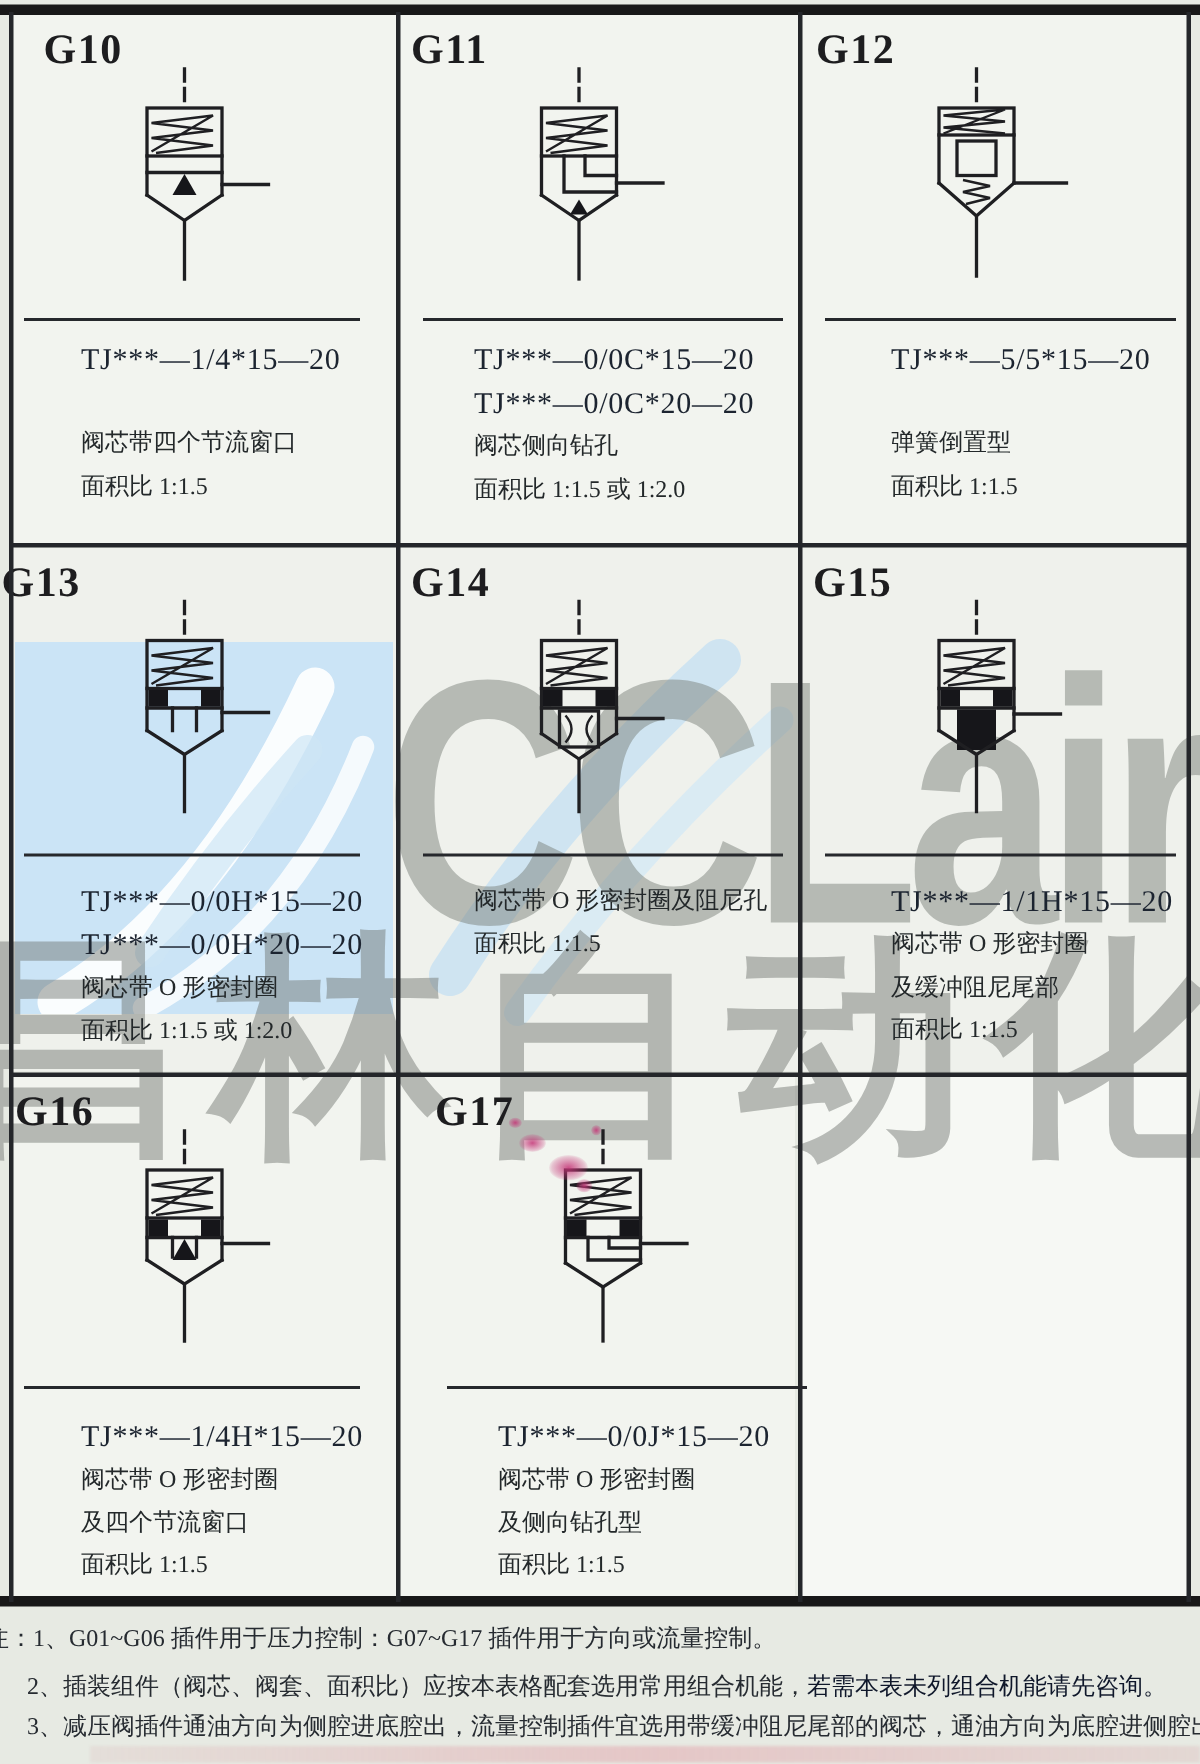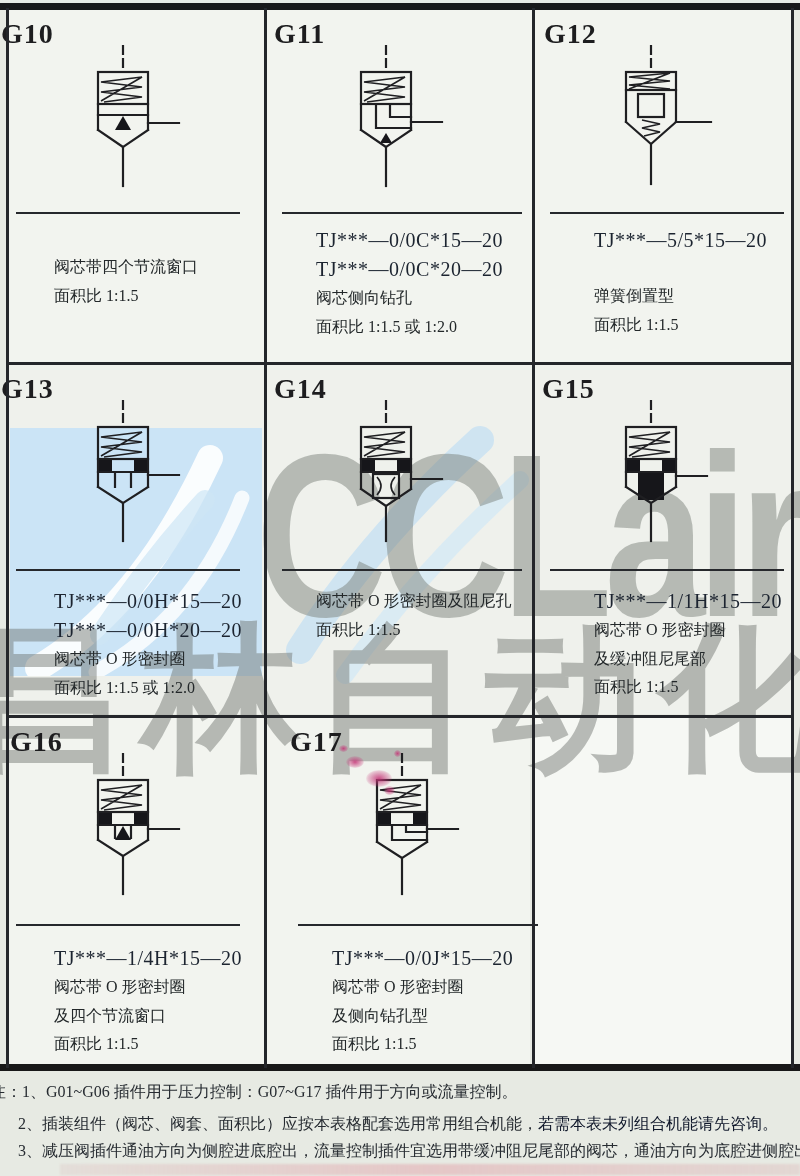--- a/index.html
+++ b/index.html
@@ -92,34 +92,35 @@
 <div class="bar" style="left:0;top:3px;width:800px;height:6.5px;"></div>
 <div class="bar" style="left:0;top:1064px;width:800px;height:6.5px;"></div>
 <div class="hline" style="left:6px;top:362px;width:787px;"></div>
 <div class="hline" style="left:6px;top:715px;width:787px;"></div>
 <div class="vline" style="left:6px;top:8px;height:1060px;"></div>
 <div class="vline" style="left:264px;top:8px;height:1060px;"></div>
 <div class="vline" style="left:532px;top:8px;height:1060px;"></div>
 <div class="vline" style="left:791px;top:8px;height:1060px;"></div>
 
 <div class="cell c1" style="left:8px;top:10px;width:254px;height:351px;">
-  <div class="cell-label" style="left:-7px;">G10</div>
+  <div class="cell-label" style="left:-7px;padding-left:28px;">G10</div>
   <svg class="symbol" width="160" height="150" viewBox="0 0 160 150">
     <path class="s" d="M60 2 V28" stroke-dasharray="8 5"></path>
     <rect class="s" x="35" y="28" width="50" height="32"></rect>
     <polyline class="sp" points="38,57 79,33 38,38 79,43 38,48 79,53 41,58"></polyline>
     <path class="s" d="M35 71 H85"></path>
     <path class="s" d="M35 60 V86 M85 60 V86"></path>
     <polygon class="f" points="52,86 68,86 60,72"></polygon>
     <path class="s" d="M35 86 L60 103 M85 86 L60 103"></path>
     <path class="s" d="M85 79 H116"></path>
     <path class="s" d="M60 103 V142"></path>
   </svg>
   <div class="rule"></div>
   <div class="txt">
+    <div class="code">TJ***—1/4*15—20</div>
     <div class="gap"></div>
     <div class="desc">阀芯带四个节流窗口</div>
     <div class="desc">面积比 1:1.5</div>
   </div>
 </div>
 
 <div class="cell c2" style="left:266px;top:10px;width:264px;height:351px;">
   <div class="cell-label" style="left:8px;">G11</div>
   <svg class="symbol" width="160" height="150" viewBox="0 0 160 150">
     <path class="s" d="M60 2 V28" stroke-dasharray="8 5"></path>

